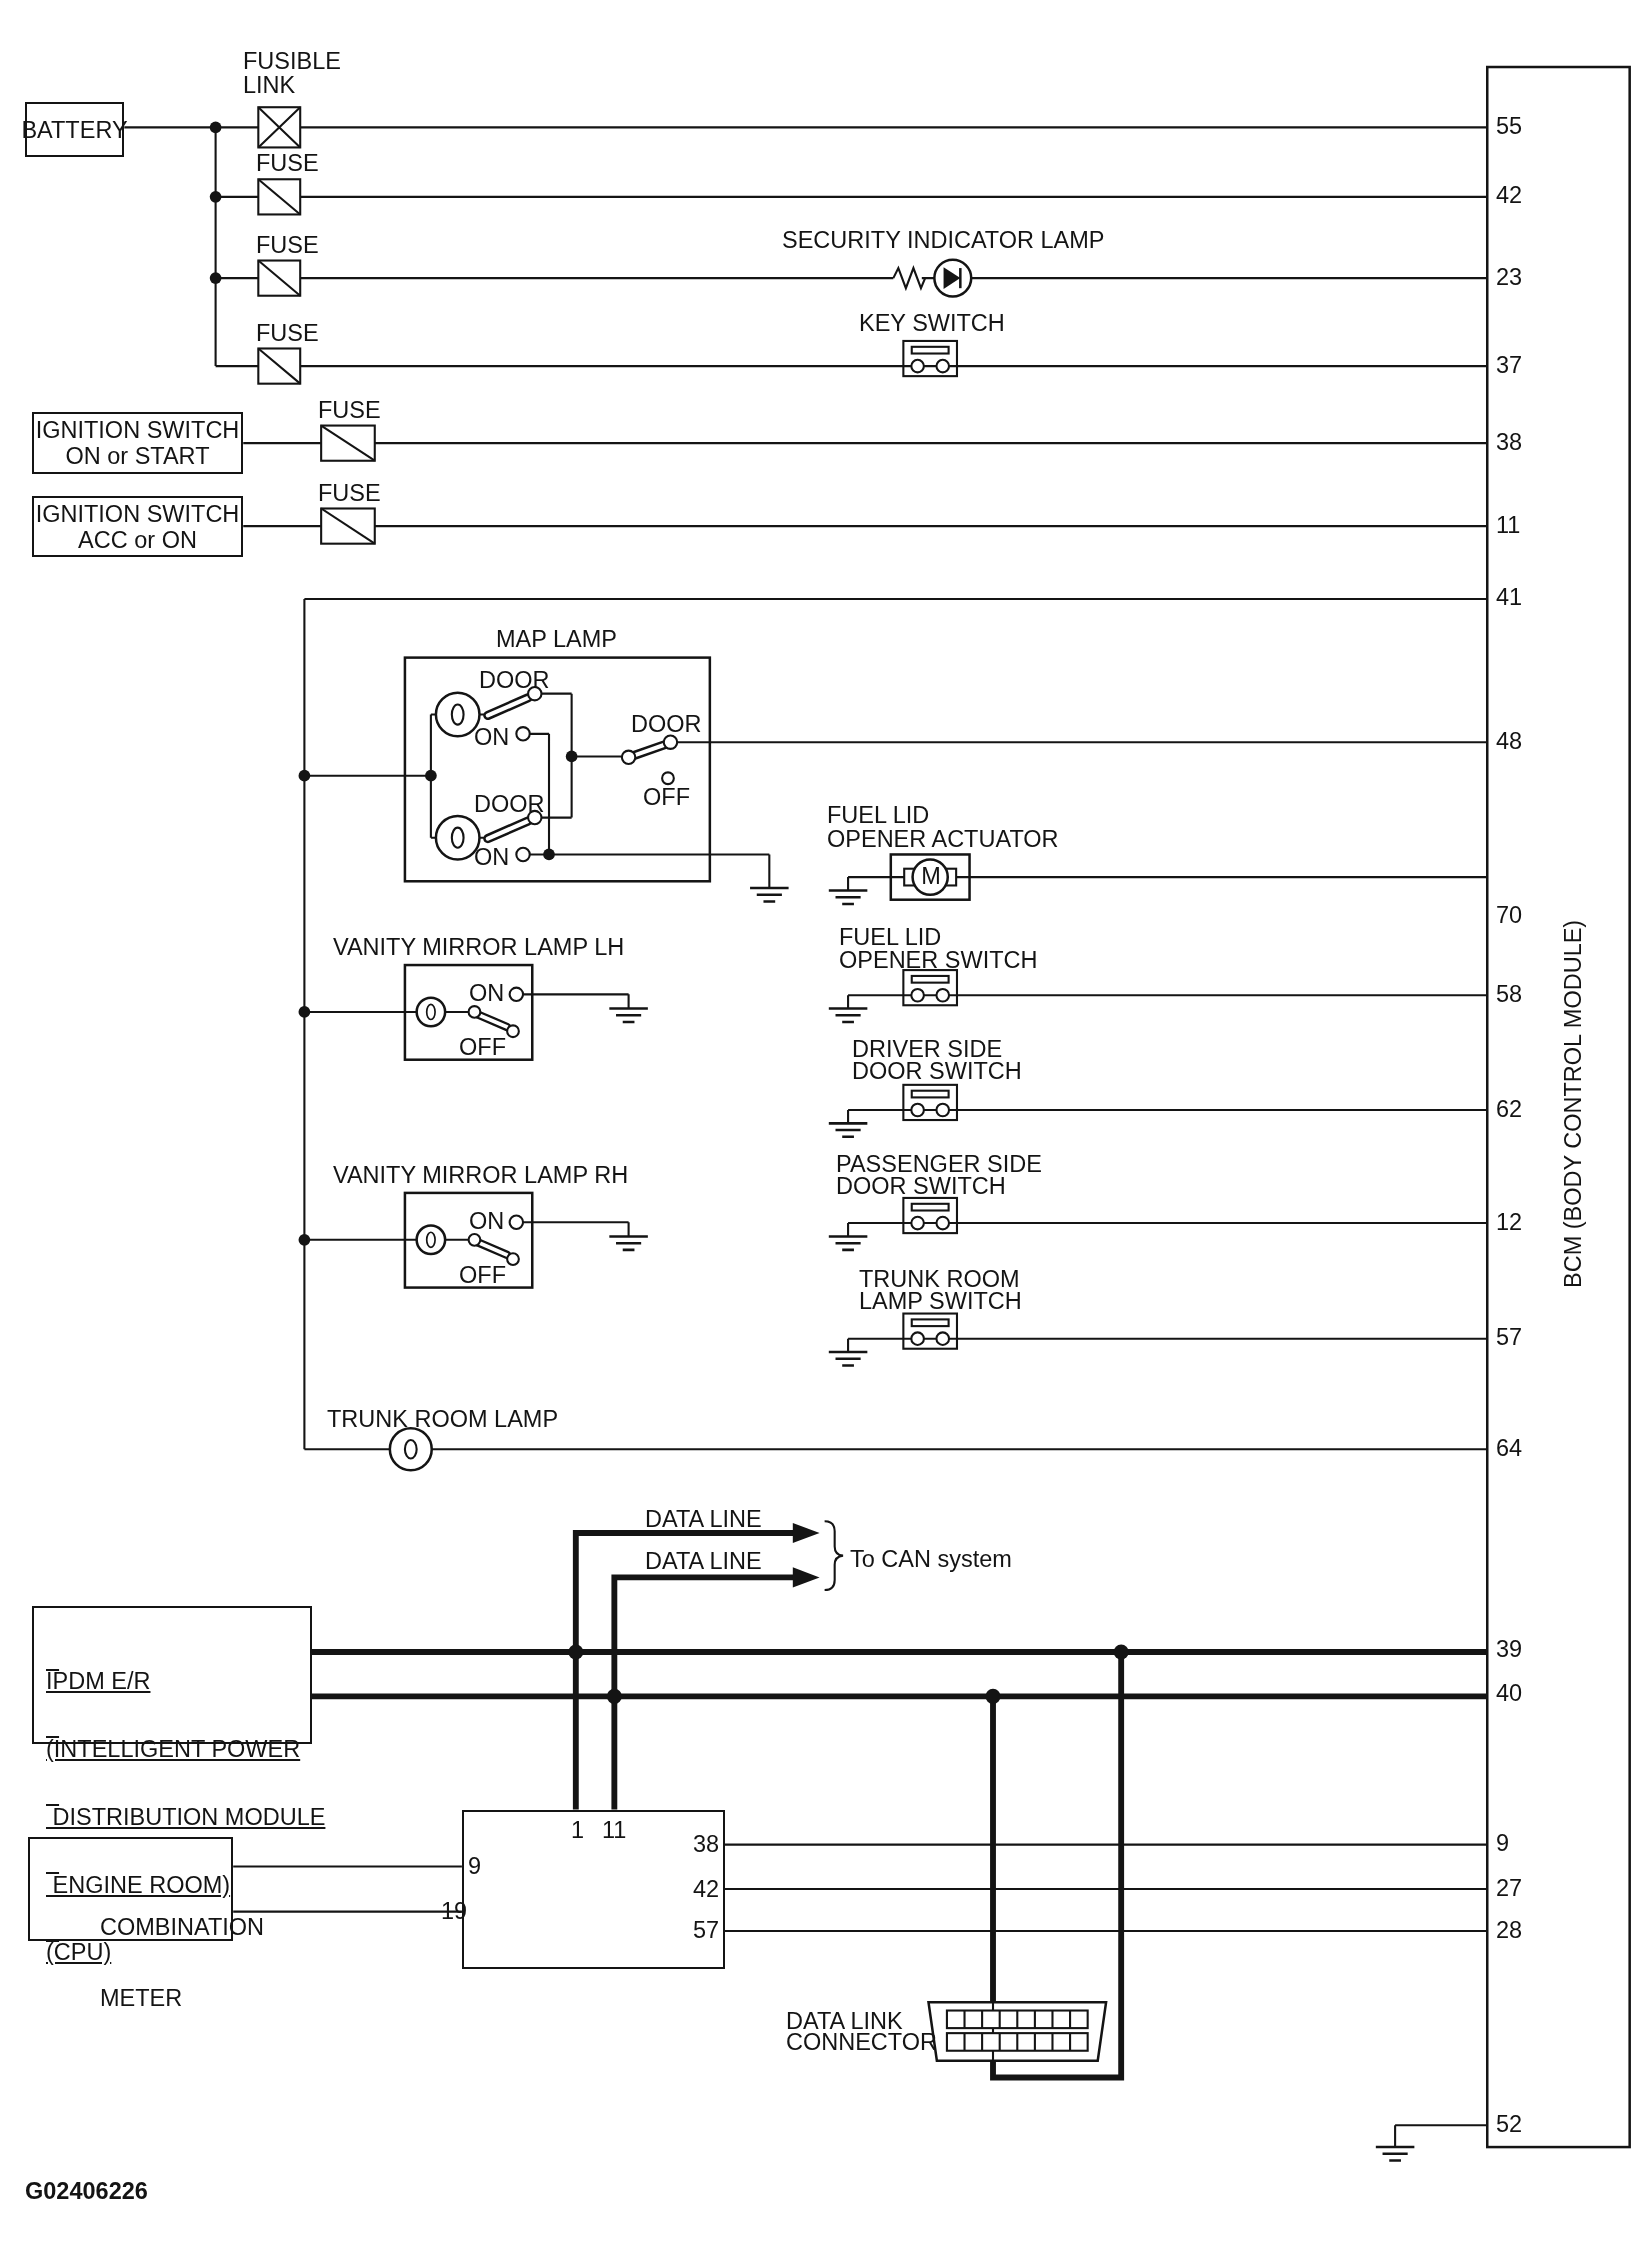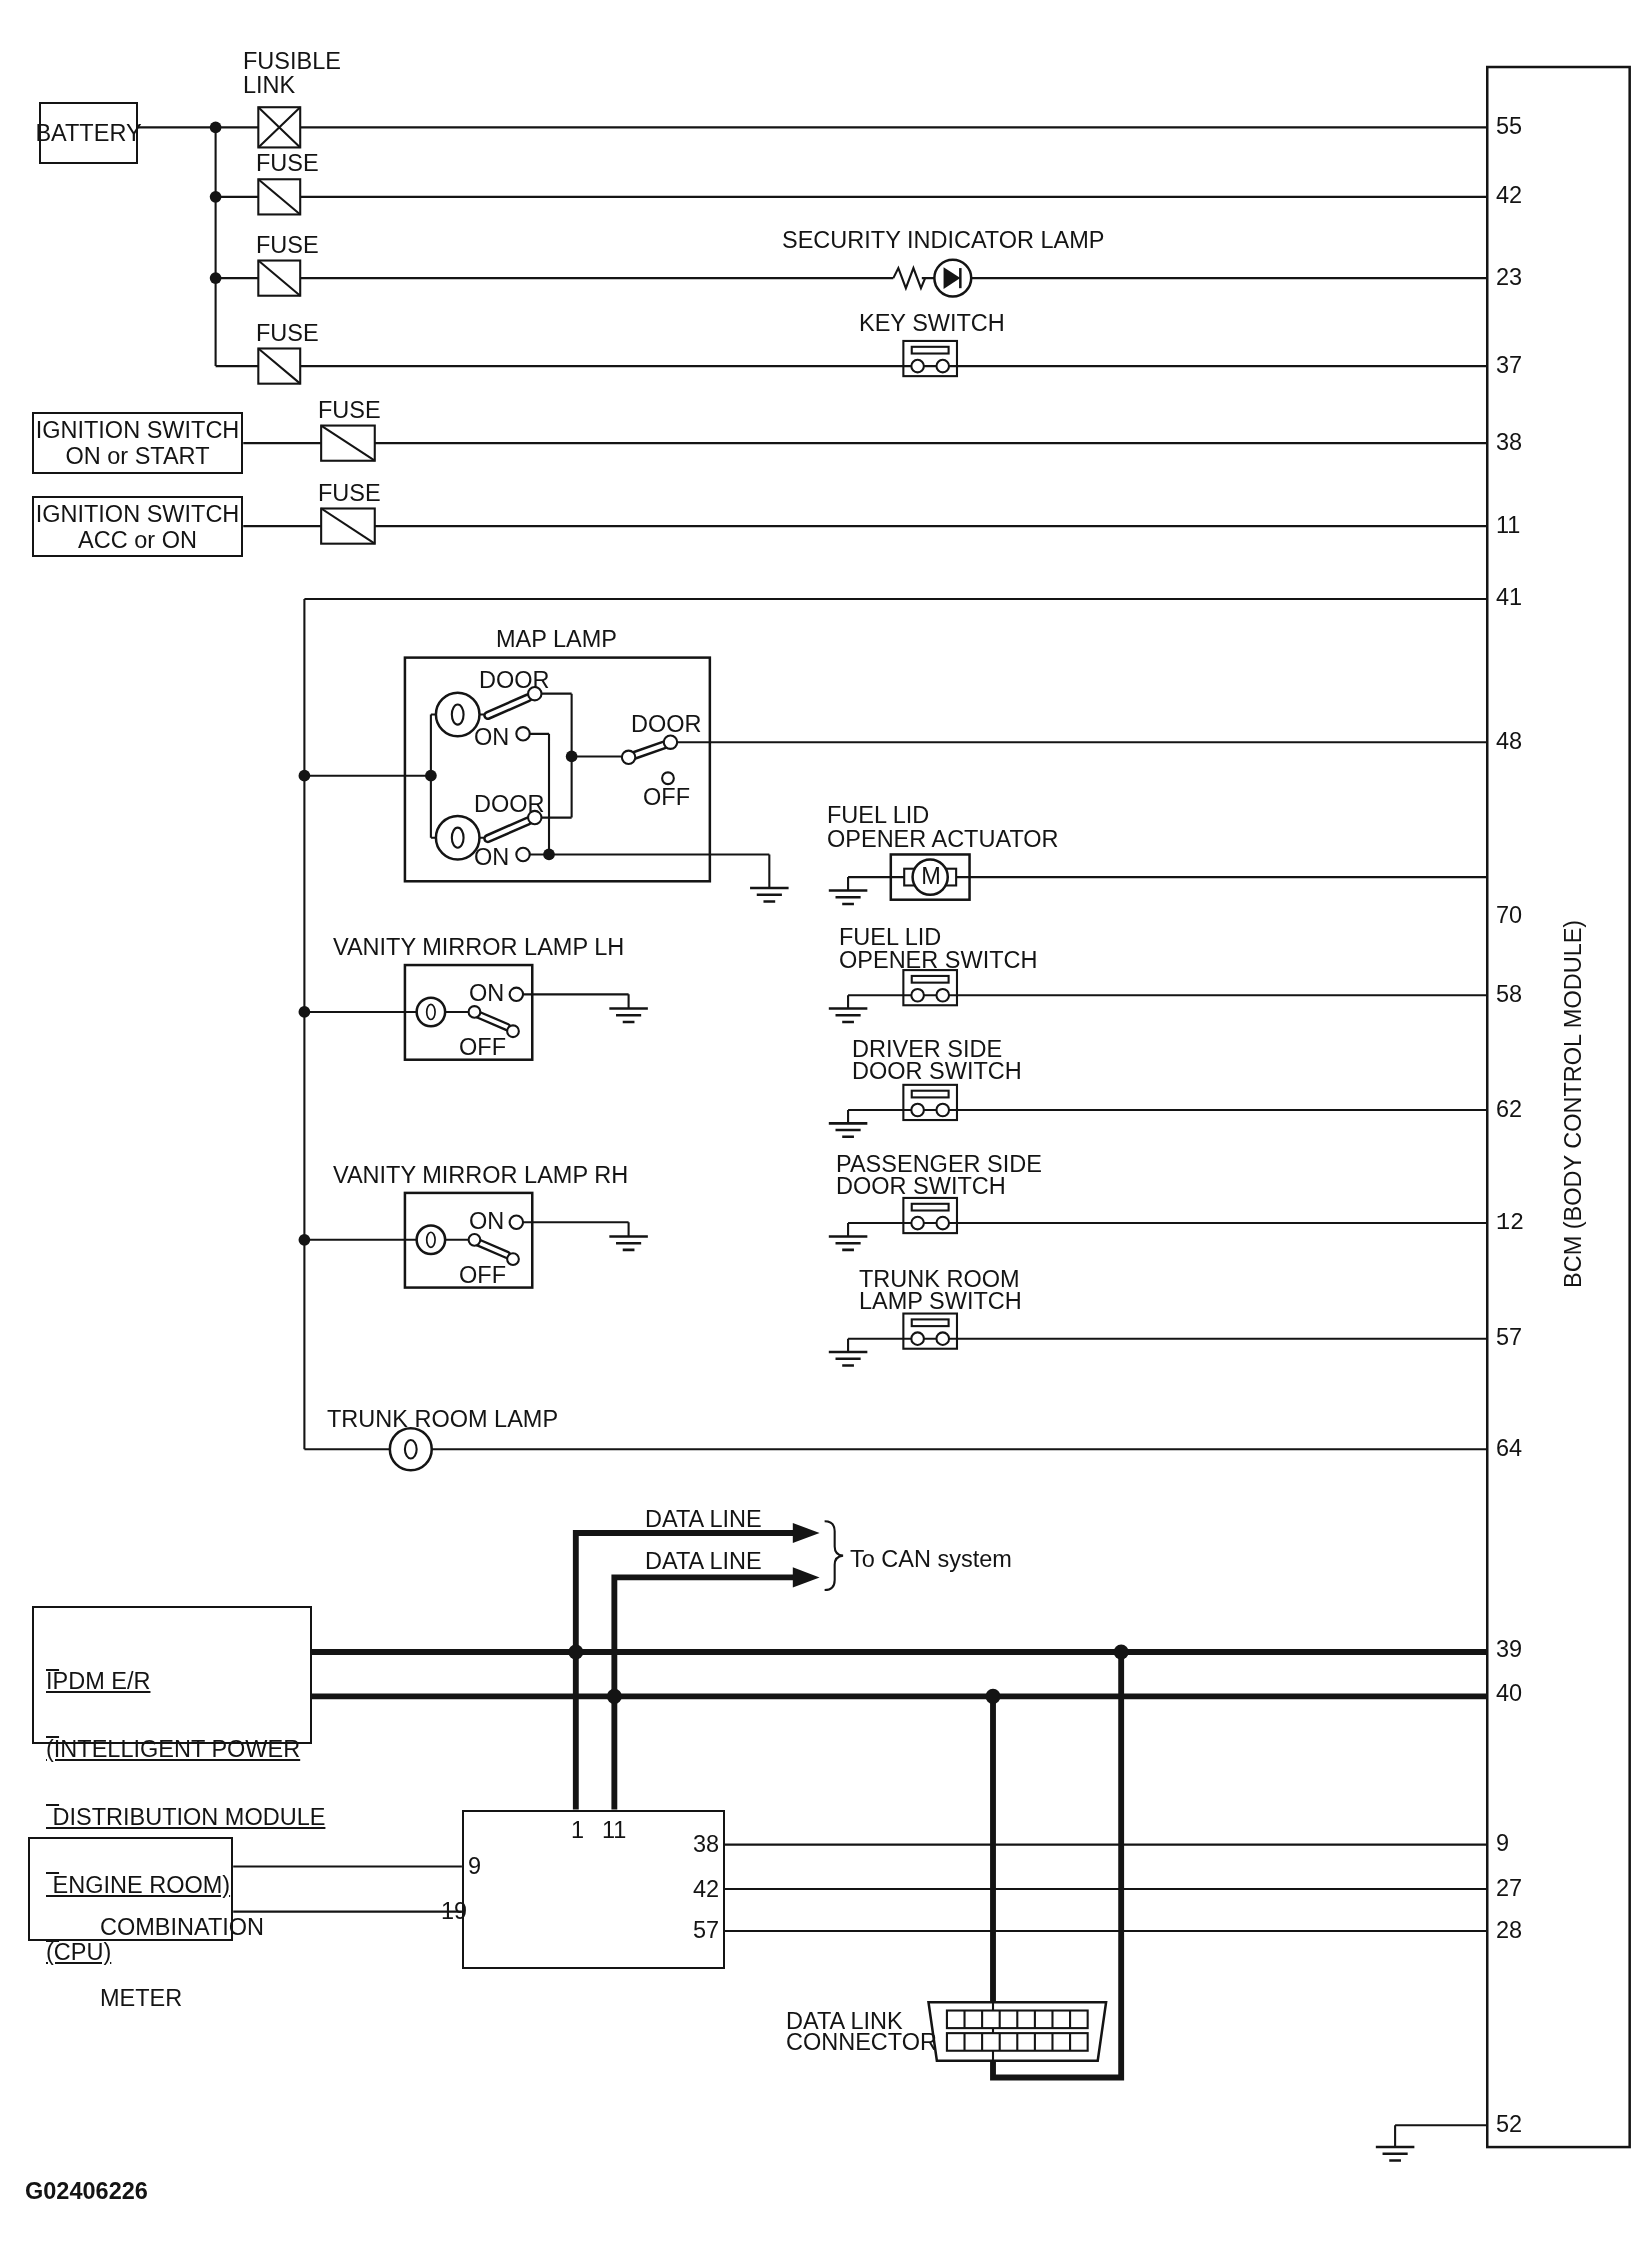--- a/index.html
+++ b/index.html
@@ -230,21 +230,21 @@
     <path d="M1185,2390 V2460" stroke="#141414" stroke-width="2.5"></path>
     <rect x="1130" y="2400" width="168" height="21" fill="#fff" stroke="#141414" stroke-width="2.5"></rect>
     <rect x="1130" y="2427" width="168" height="21" fill="#fff" stroke="#141414" stroke-width="2.5"></rect>
     <path fill="none" stroke="#141414" stroke-width="2.5" d="M1151,2400 V2421 M1172,2400 V2421 M1193,2400 V2421 M1214,2400 V2421 M1235,2400 V2421 M1256,2400 V2421 M1277,2400 V2421
          M1151,2427 V2448 M1172,2427 V2448 M1193,2427 V2448 M1214,2427 V2448 M1235,2427 V2448 M1256,2427 V2448 M1277,2427 V2448"></path>
   </g>
 
   <rect x="1775" y="80" width="170" height="2483" fill="none" stroke="#141414" stroke-width="3"></rect>
 </svg>
 
-<div class="box" style="left:39px;top:102px;width:99px;height:62px;">
+<div class="box" style="left:25px;top:102px;width:99px;height:55px;">
   <span>BATTERY</span>
 </div>
 <div class="box" style="left:32px;top:412px;width:211px;height:62px;">
   <span>IGNITION SWITCH</span>
   <span>ON or START</span>
 </div>
 <div class="box" style="left:32px;top:496px;width:211px;height:61px;">
   <span>IGNITION SWITCH</span>
   <span>ACC or ON</span>
 </div>
@@ -315,21 +315,21 @@
 <div class="lbl" style="left:1496px;top:184px;">42</div>
 <div class="lbl" style="left:1496px;top:266px;">23</div>
 <div class="lbl" style="left:1496px;top:354px;">37</div>
 <div class="lbl" style="left:1496px;top:431px;">38</div>
 <div class="lbl" style="left:1496px;top:514px;">11</div>
 <div class="lbl" style="left:1496px;top:586px;">41</div>
 <div class="lbl" style="left:1496px;top:730px;">48</div>
 <div class="lbl" style="left:1496px;top:904px;">70</div>
 <div class="lbl" style="left:1496px;top:983px;">58</div>
 <div class="lbl" style="left:1496px;top:1098px;">62</div>
-<div class="lbl" style="left:1496px;top:1211px;font-family:Liberation Mono, monospace;">12</div>
+<div class="lbl" style="left:1496px;top:1211px;">12</div>
 <div class="lbl" style="left:1496px;top:1326px;">57</div>
 <div class="lbl" style="left:1496px;top:1437px;">64</div>
 <div class="lbl" style="left:1496px;top:1638px;">39</div>
 <div class="lbl" style="left:1496px;top:1682px;">40</div>
 <div class="lbl" style="left:1496px;top:1832px;">9</div>
 <div class="lbl" style="left:1496px;top:1877px;">27</div>
 <div class="lbl" style="left:1496px;top:1919px;">28</div>
 <div class="lbl" style="left:1496px;top:2113px;">52</div>
 
 <div class="vtext">BCM (BODY CONTROL MODULE)</div>

